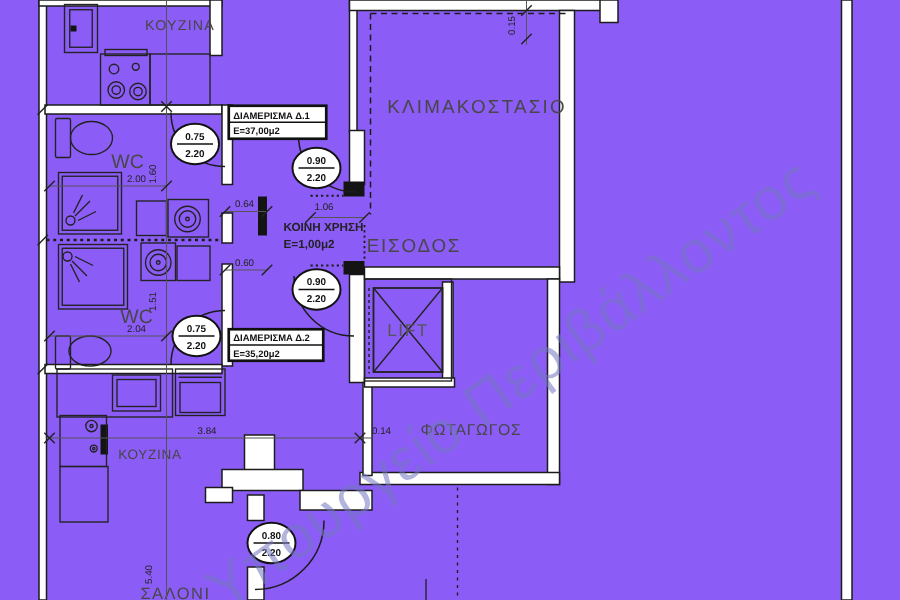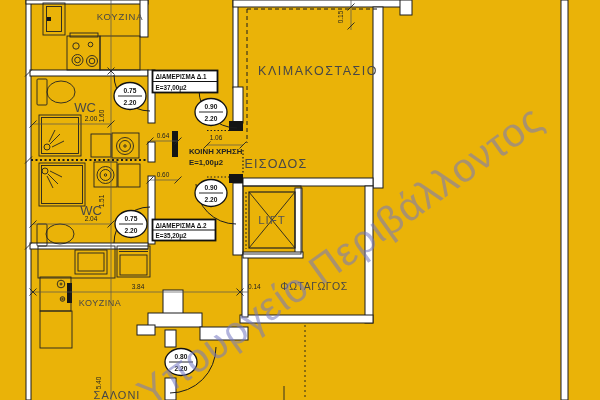--- a/index.html
+++ b/index.html
@@ -1,16 +1,16 @@
 <!DOCTYPE html>
 <html><head>
 <meta charset="utf-8">
 <style>
   html,body{margin:0;padding:0;background:#fff;}
-  #stage{position:relative;width:600px;height:400px;overflow:hidden;background:#eab308;
+  #stage{position:relative;width:600px;height:400px;overflow:hidden;background:#8b5cf6;
          font-family:"Liberation Sans", sans-serif;}
   svg{position:absolute;left:0;top:0;}
   svg text{font-family:"Liberation Sans", sans-serif;}
   .room-label{fill:#474747;}
   .dim{fill:#222;font-size:6.5px;}
   .tagnum{fill:#111;font-size:6.6px;font-weight:700;}
   .boxlbl{fill:#111;font-size:6.3px;font-weight:700;}
 </style>
 </head>
 <body>

